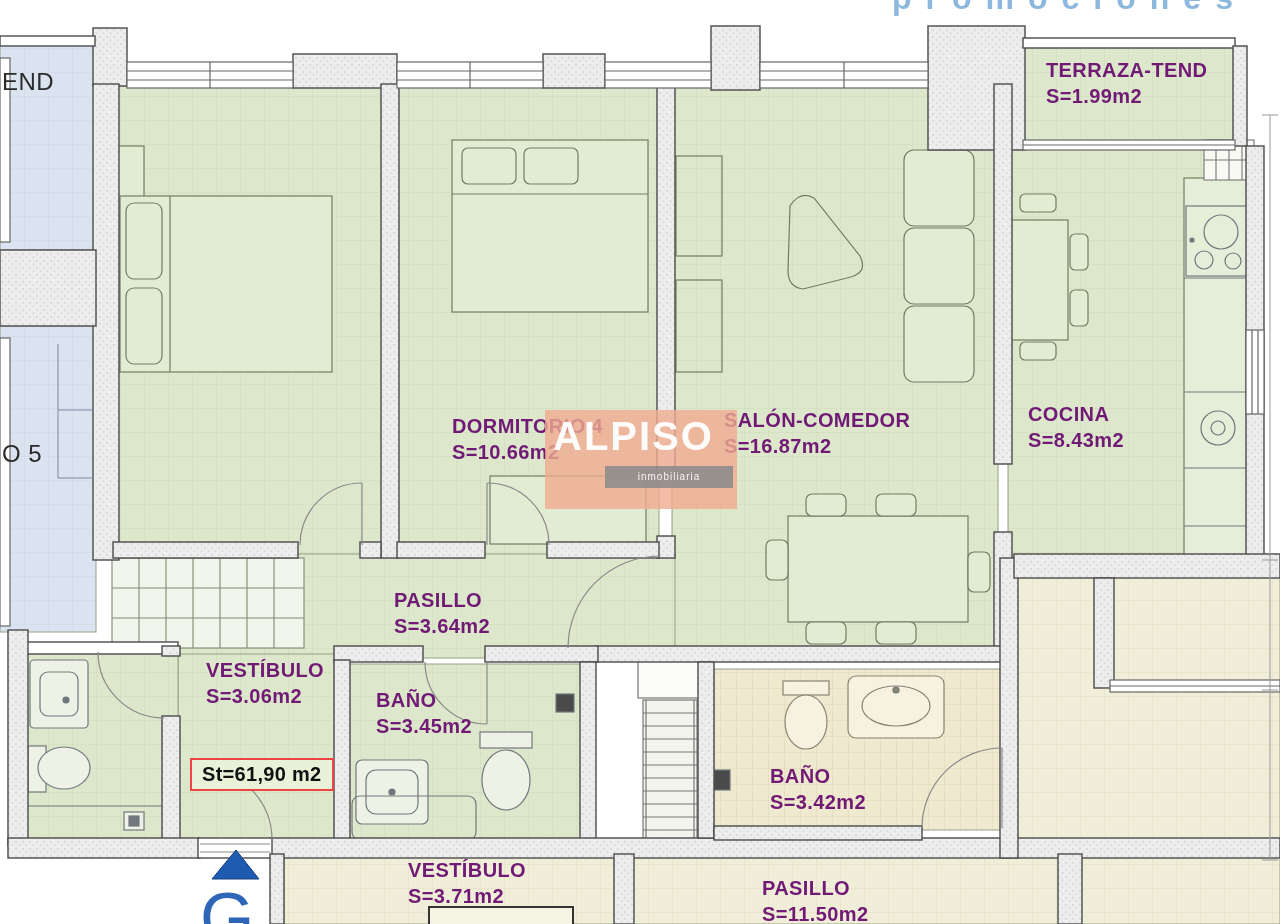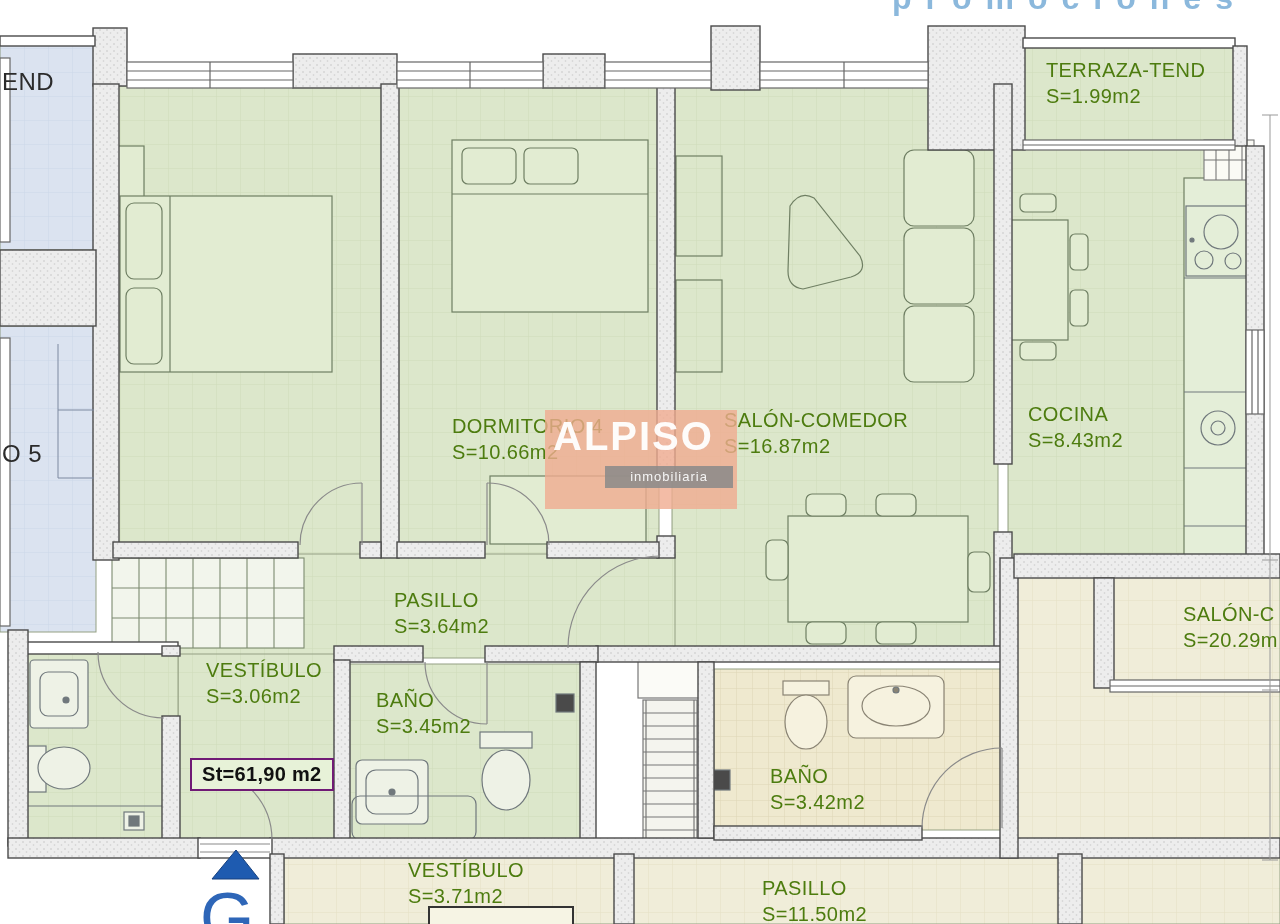--- a/index.html
+++ b/index.html
@@ -1,31 +1,31 @@
 <!DOCTYPE html>
 <html><head>
 <meta charset="utf-8">
 <style>
   html,body{margin:0;padding:0;background:#fff;}
   .page{position:relative;width:1280px;height:924px;overflow:hidden;background:#ffffff;
         font-family:"Liberation Sans","DejaVu Sans",sans-serif;}
   .plan-svg{position:absolute;left:0;top:0;}
-  .lbl{position:absolute;font-size:20px;line-height:1.28;color:#4d7c0f;white-space:nowrap;letter-spacing:.4px;}
+  .lbl{position:absolute;font-size:20px;line-height:1.28;color:#701a75;white-space:nowrap;letter-spacing:.4px;font-weight:bold;}
   .lbl .rn{white-space:nowrap;}
   .frag{position:absolute;font-size:24px;color:#2b2b2b;white-space:nowrap;letter-spacing:.5px;text-align:center;}
-  .total{position:absolute;left:190px;top:758px;border:2px solid #701a75;background:#e7f2d8;
+  .total{position:absolute;left:190px;top:758px;border:2px solid #ef4444;background:#e7f2d8;
          font-weight:bold;font-size:20px;color:#111;padding:3px 10px;letter-spacing:.3px;}
   .promo{position:absolute;left:892px;top:-20px;font-size:32px;font-weight:bold;color:#8bb8dc;
          letter-spacing:14px;white-space:nowrap;}
   .g-letter{position:absolute;left:200px;top:878px;font-size:70px;font-weight:400;color:#2e66b8;}
   .wm{position:absolute;left:545px;top:410px;width:192px;height:99px;background:rgba(240,171,144,.8);}
   .wm-brand{position:absolute;left:8px;top:4px;font-size:40px;font-weight:bold;color:rgba(255,255,255,.95);
             letter-spacing:2px;}
   .wm-band{position:absolute;left:60px;top:56px;width:128px;height:22px;background:rgba(138,138,138,.85);
-           color:#f5f5f5;font-size:13px;line-height:22px;text-align:center;letter-spacing:1px;}
+           color:#f5f5f5;font-size:10px;line-height:22px;text-align:center;letter-spacing:1px;}
   .partial-box{position:absolute;left:428px;top:906px;width:142px;height:26px;border:2px solid #333;background:#f6f4e4;}
 </style>
 </head>
 <body>
 
 <div class="page">
 
 <svg class="plan-svg" width="1280" height="924" viewBox="0 0 1280 924">
   <defs>
     <pattern id="stipple" width="7" height="7" patternUnits="userSpaceOnUse">
@@ -327,24 +327,20 @@
   <div class="lbl" style="left:408px;top:858px">
     <div class="rn">VESTÍBULO</div>
     <div class="rn">S=3.71m2</div>
   </div>
 
   <div class="lbl" style="left:762px;top:876px">
     <div class="rn">PASILLO</div>
     <div class="rn">S=11.50m2</div>
   </div>
 
-  <div class="lbl" style="left:1183px;top:602px">
-    <div class="rn">SALÓN-C</div>
-    <div class="rn">S=20.29m</div>
-  </div>
 
   <div class="frag" style="left:2px;top:68px">END</div>
   <div class="frag" style="left:2px;top:440px">O 5</div>
 
   <div class="g-letter">G</div>
 
   <div class="partial-box"></div>
 
   <div class="wm">
     <div class="wm-brand">ALPISO</div>

